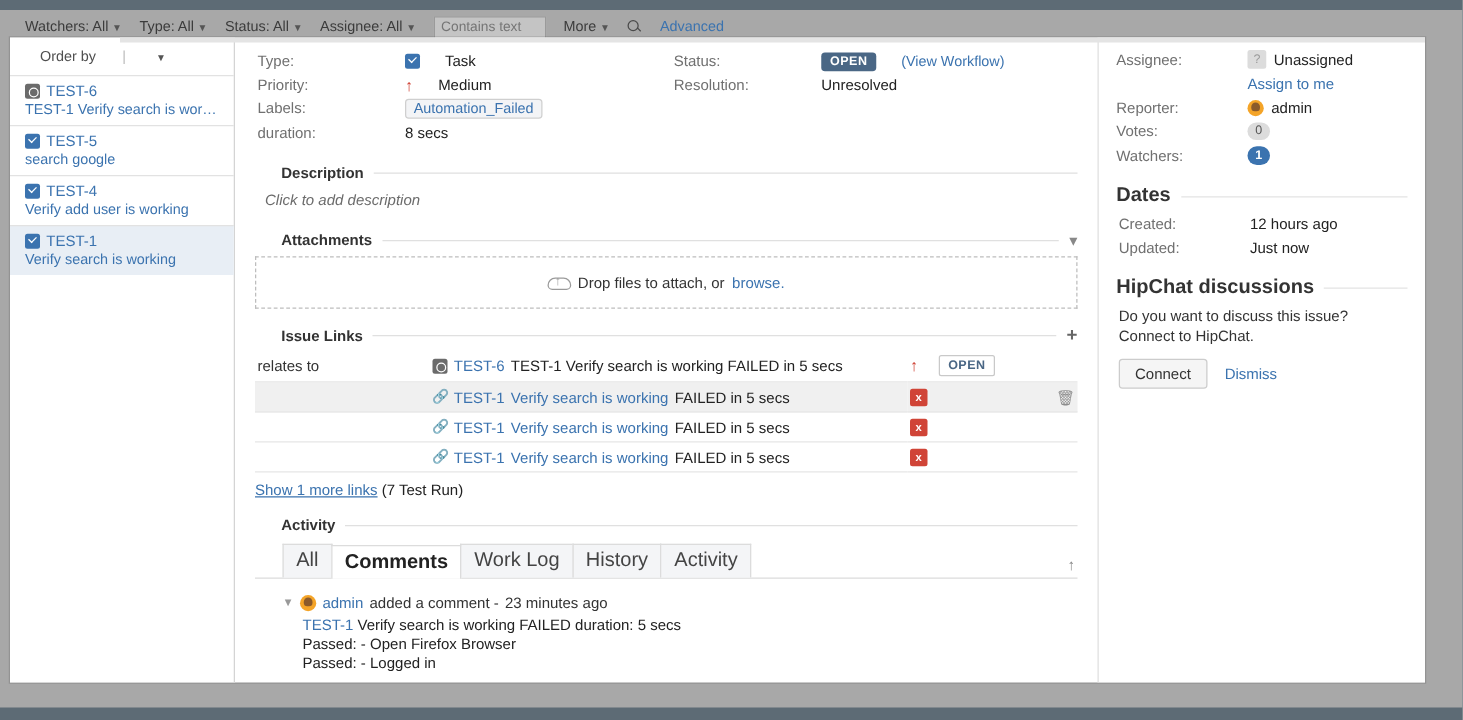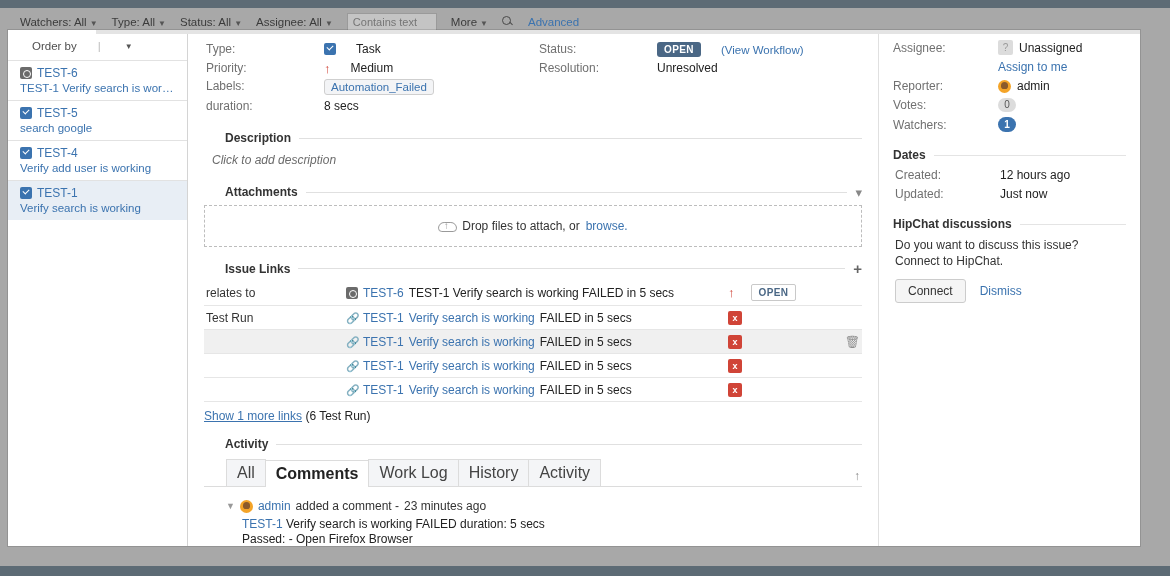--- a/index.html
+++ b/index.html
@@ -261,21 +261,21 @@
   }
   .badge-blue {
     display: inline-block; min-width: 18px; height: 15px;
     background: #3b73af; color: #fff; border-radius: 8px;
     font-size: 10px; font-weight: bold; text-align: center; line-height: 15px; padding: 0 5px;
   }
   .watch-link { color: #3b73af; font-size: 12px; }
   .r-section-head {
     display: flex; align-items: center; gap: 8px; margin: 16px 0 6px 0;
   }
-  .r-section-head .title { font-weight: bold; font-size: 12px; color: #333; white-space: nowrap; }
+  .r-section-head .title { font-weight: bold; font-size: 16px; color: #333; white-space: nowrap; }
   .r-section-head .rule { flex: 1 1 auto; height: 1px; background: #e4e4e4; }
   .dates-grid {
     display: grid; grid-template-columns: 105px auto; row-gap: 5px;
     padding-left: 2px;
   }
   .hipchat-text { font-size: 12px; color: #333; line-height: 16px; padding-left: 2px; }
   .hipchat-actions { display: flex; align-items: center; gap: 14px; margin-top: 10px; padding-left: 2px; }
   .btn-connect {
     background: #f5f5f5; border: 1px solid #ccc; border-radius: 3px;
     padding: 4px 12px; font-size: 12px; color: #333;
@@ -418,35 +418,20 @@
           </td>
           <td class="right-cell">
             <span class="right-cell-inner">
               <span class="pri-arrow">↑</span>
               <span class="lozenge-open-outline">OPEN</span>
             </span>
           </td>
           <td class="trash-cell"></td>
         </tr>
 
-        <tr class="link-row">
-          <td class="link-type-cell">Test Run</td>
-          <td class="link-body-cell">
-            <span class="link-inner">
-              <span class="chain-icon">🔗</span>
-              <span class="key-link">TEST-1</span>
-              <span class="text-blue">Verify search is working</span>
-              <span class="text-dark">FAILED in 5 secs</span>
-            </span>
-          </td>
-          <td class="right-cell">
-            <span class="x-badge">x</span>
-          </td>
-          <td class="trash-cell"></td>
-        </tr>
 
         <tr class="link-row hovered">
           <td class="link-type-cell"></td>
           <td class="link-body-cell">
             <span class="link-inner">
               <span class="chain-icon">🔗</span>
               <span class="key-link">TEST-1</span>
               <span class="text-blue">Verify search is working</span>
               <span class="text-dark">FAILED in 5 secs</span>
             </span>
@@ -486,21 +471,21 @@
           <td class="right-cell">
             <span class="x-badge">x</span>
           </td>
           <td class="trash-cell"></td>
         </tr>
       </tbody>
         </table>
 
       <div class="show-more">
         <a href="#">Show 1 more links</a>
-        <span>(6 Test Run)</span>
+        <span>(7 Test Run)</span>
       </div>
 
       <div class="section-head">
         <span class="title">Activity</span>
         <span class="rule"></span>
       </div>
 
       <div class="tabs-row">
         <div class="tab">All</div>
         <div class="tab active">Comments</div>

